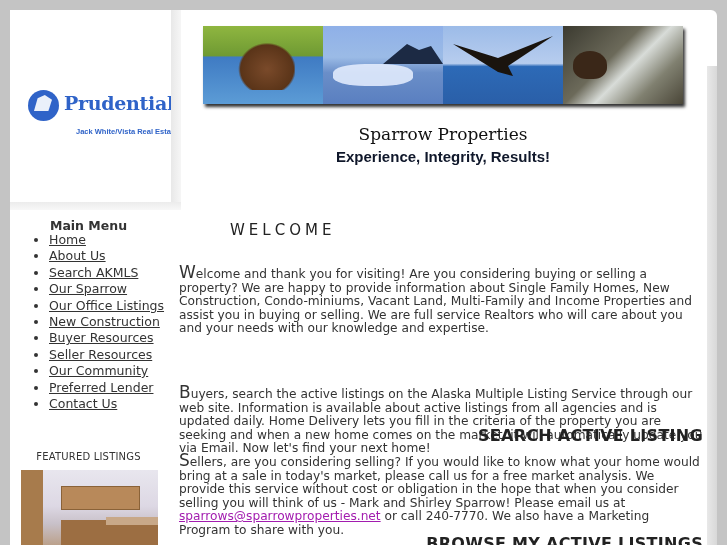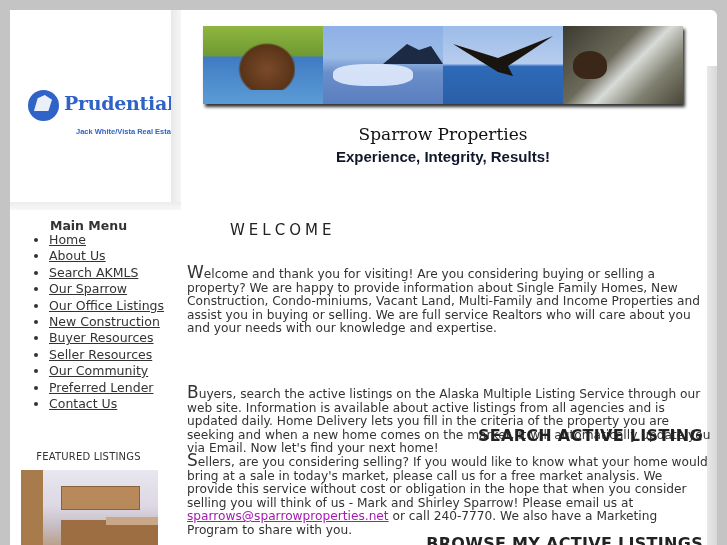--- a/index.html
+++ b/index.html
@@ -134,21 +134,21 @@
   
   .main {
     position: absolute; left: 169px; top: 210px; width: 524px;
     font-size: 12.2px; color: #333; line-height: 13.6px;
   }
   .welcome-h {
     position: absolute; left: 18px; top: 4px;
     font-weight: normal; font-size: 15px; letter-spacing: 4px; color: #222; margin-left: 33px;
   }
   .para {
-    position: absolute; left: 8px; width: 524px; margin: 0;
+    position: absolute; left: 0; width: 524px; margin: 0;
   }
   .para .drop { font-size: 17px; }
   .p1 { top: 46px; }
   .p2 { top: 128px; margin-top: 38px; }
   .p3 { top: 234px; }
   .section-link {
     position: absolute; left: 0; width: 524px; text-align: right;
     font-weight: bold; font-size: 16px; color: #222; letter-spacing: 0.3px;
   }
   .sl1 { top: 209px; }

